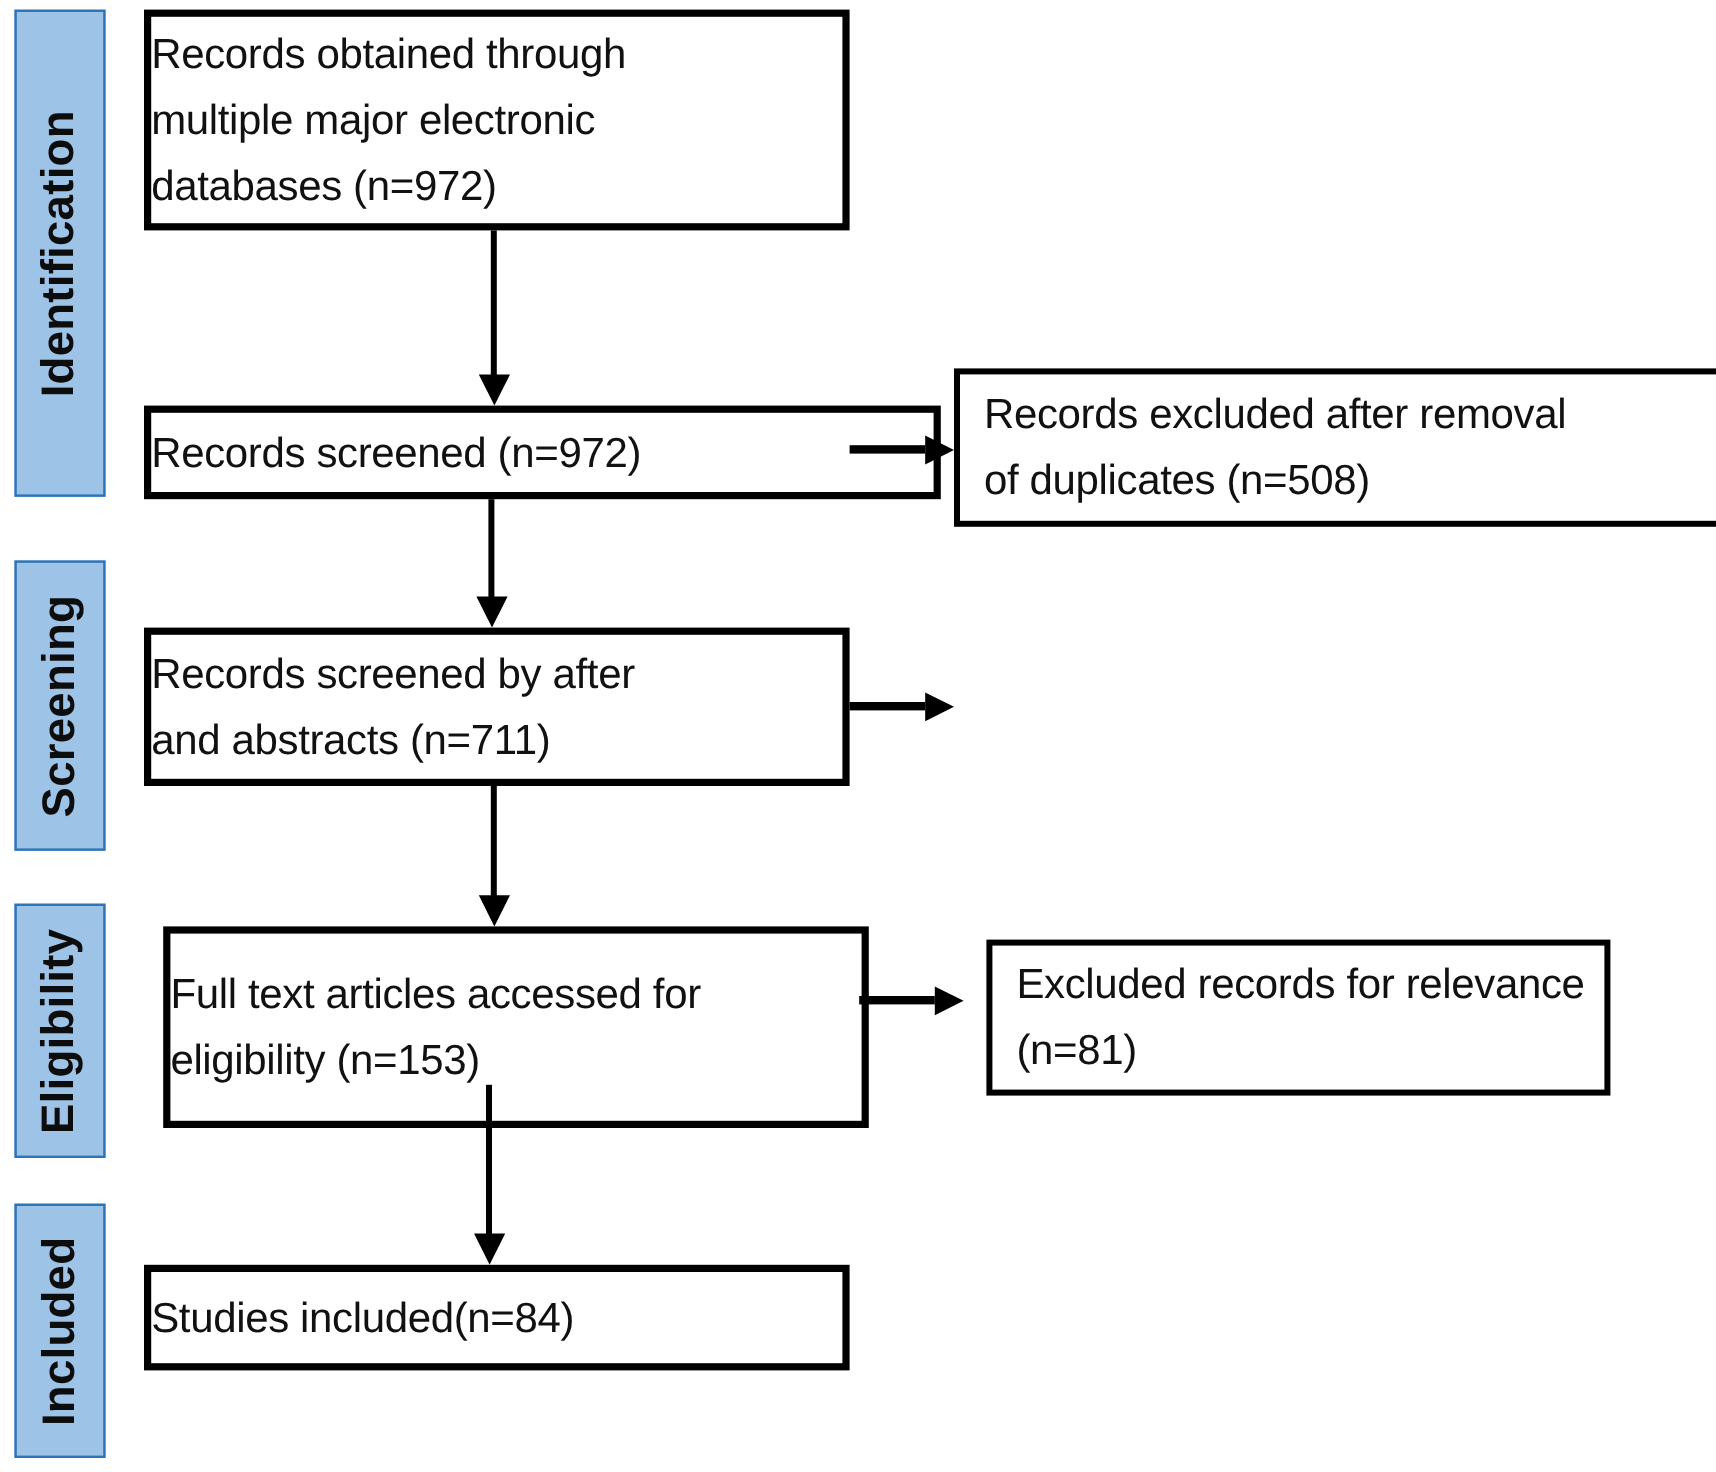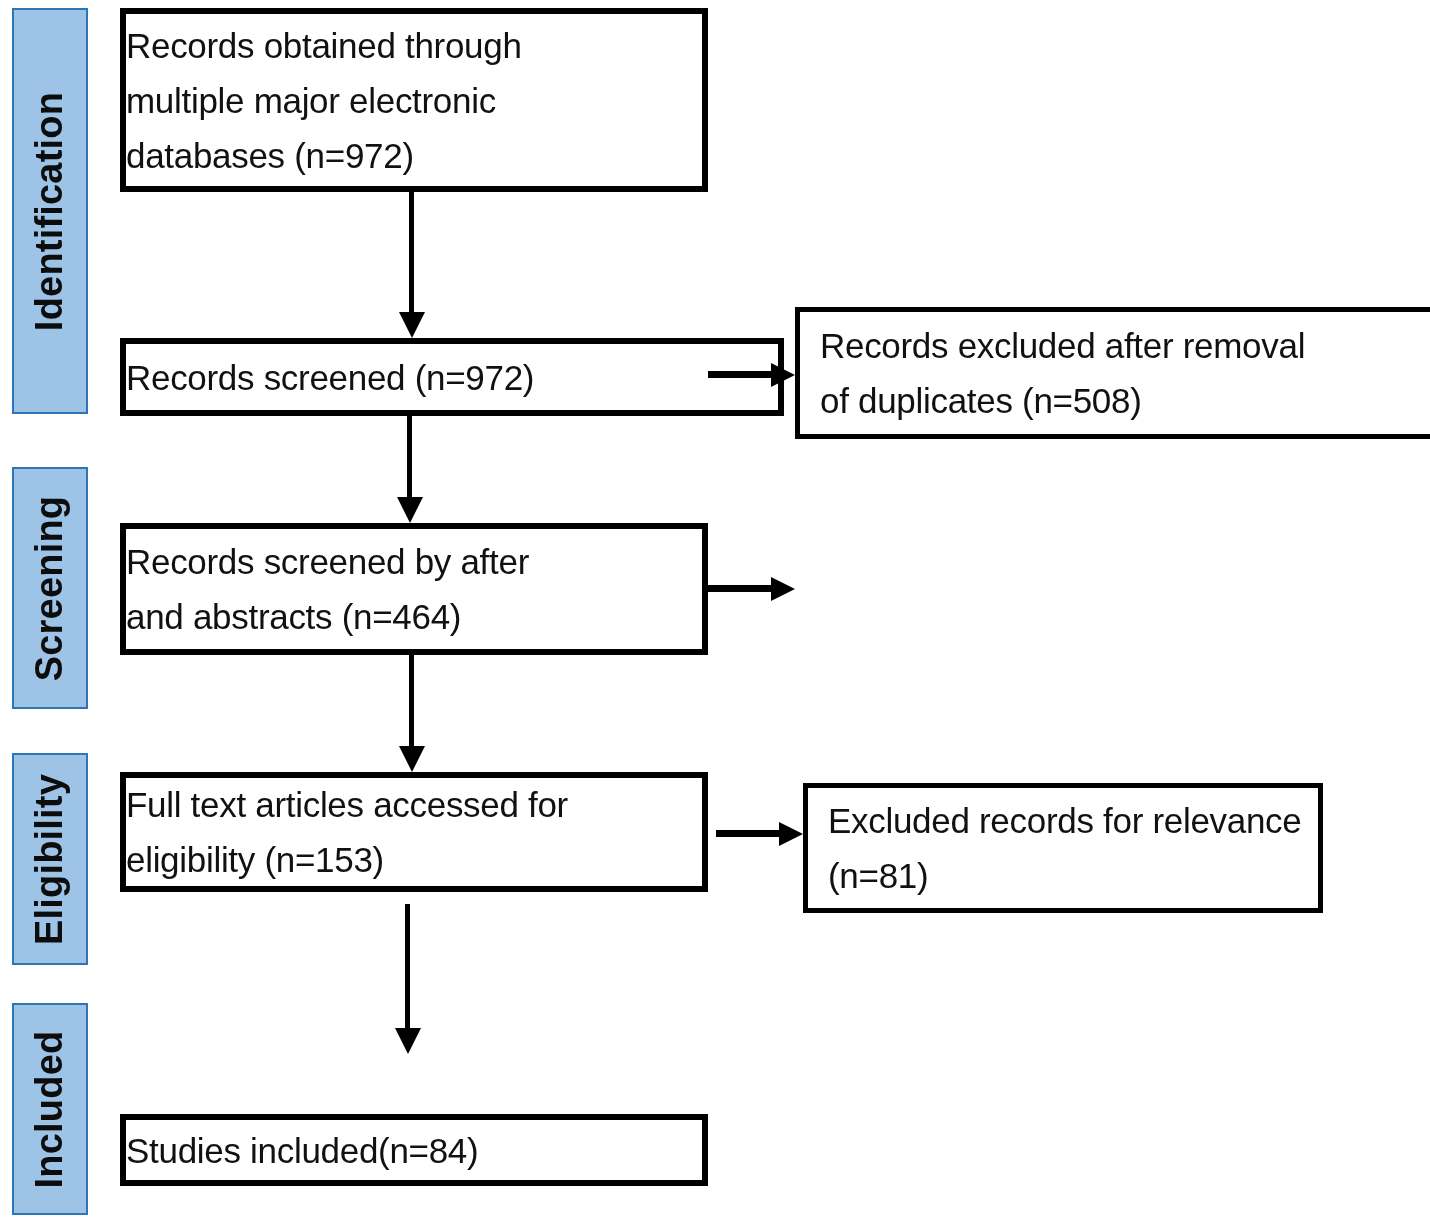--- a/index.html
+++ b/index.html
@@ -90,39 +90,39 @@
     <div class="bline">multiple major electronic</div>
     <div class="bline">databases (n=972)</div>
   </div>
 
   <div class="fbox" style="left:120px;top:338px;width:664px;height:78px">
     <div class="bline">Records screened (n=972)</div>
   </div>
 
   <div class="fbox" style="left:120px;top:523px;width:588px;height:132px">
     <div class="bline">Records screened by after</div>
-    <div class="bline">and abstracts (n=464)</div>
+    <div class="bline">and abstracts (n=711)</div>
   </div>
 
-  <div class="fbox" style="left:120px;top:772px;width:588px;height:120px">
+  <div class="fbox" style="left:136px;top:772px;width:588px;height:168px">
     <div class="bline">Full text articles accessed for</div>
     <div class="bline">eligibility (n=153)</div>
   </div>
 
-  <div class="fbox" style="left:120px;top:1114px;width:588px;height:72px">
+  <div class="fbox" style="left:120px;top:1054px;width:588px;height:88px">
     <div class="bline">Studies included(n=84)</div>
   </div>
 
   <div class="fbox rbox" style="left:795px;top:307px;width:702px;height:132px">
     <div class="bline">Records excluded after removal</div>
     <div class="bline">of duplicates (n=508)</div>
   </div>
 
 
-  <div class="fbox rbox" style="left:803px;top:783px;width:520px;height:130px">
+  <div class="fbox rbox" style="left:822px;top:783px;width:520px;height:130px">
     <div class="bline">Excluded records for relevance</div>
     <div class="bline">(n=81)</div>
   </div>
 
   <div>
     <div class="stem-v" style="left:409px;top:192px;height:122px"></div>
     <div class="head-v" style="left:399px;top:312px"></div>
   </div>
   <div>
     <div class="stem-v" style="left:407px;top:416px;height:83px"></div>

